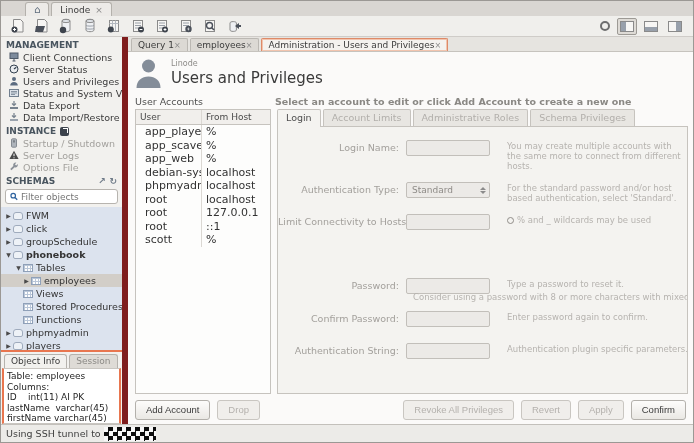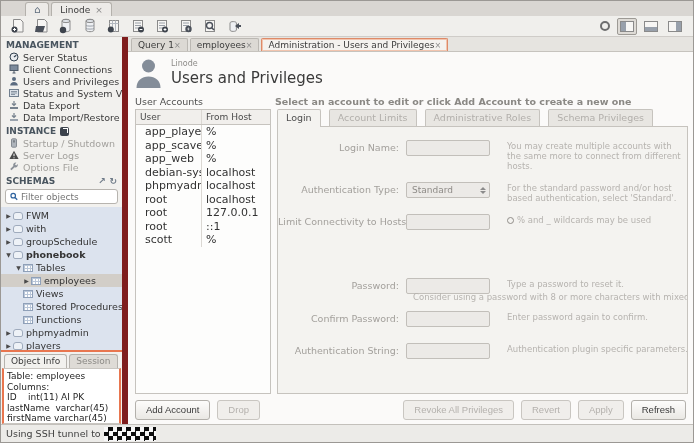--- a/index.html
+++ b/index.html
@@ -83,21 +83,21 @@
   .utable { width:136px; flex:0 0 136px; background:#fdfdfc; border:1px solid #c6c3be; display:flex; flex-direction:column; overflow:hidden; }
   .uthead { display:flex; background:#f1efec; border-bottom:1px solid #c6c3be; flex:0 0 auto; }
   .uthead .c1, .uthead .c2 { font-size:9px; color:#4a4a4a; padding:2px 4px; }
   .c1 { width:66px; flex:0 0 66px; border-right:1px solid #dbd8d3; white-space:nowrap; overflow:hidden; }
   .c2 { flex:1; white-space:nowrap; overflow:hidden; }
   .utrow { display:flex; height:13.5px; align-items:center; font-size:11px; color:#333; }
   .utrow .c1 { padding:0 4px 0 9px; height:100%; display:flex; align-items:center; }
   .utrow .c2 { padding:0 4px; }
 
   .detail { flex:1; display:flex; flex-direction:column; min-width:0; }
-  .dtabs { display:flex; gap:8px; flex:0 0 auto; position:relative; z-index:2; }
+  .dtabs { display:flex; gap:2px; flex:0 0 auto; position:relative; z-index:2; }
   .dtab { font-size:9.5px; padding:2px 8px 3px 8px; border:1px solid #c6c3be; border-bottom:none; border-radius:2px 2px 0 0; background:#e8e6e2; color:#b2afab; white-space:nowrap; }
   .dtab.active { background:#f4f3f0; color:#4f4f4f; margin-bottom:-1px; }
   .dpanel { flex:1; border:1px solid #c6c3be; background:#f4f3f0; padding-top:13px; overflow:hidden; position:relative; z-index:1; min-height:0; }
 
   .frow { display:flex; align-items:flex-start; margin-bottom:11px; }
   .flabel { width:128px; flex:0 0 128px; text-align:right; color:#a3a09c; font-size:9.5px; padding-right:7px; white-space:nowrap; overflow:hidden; margin-top:2px; }
   .finput { width:84px; flex:0 0 84px; height:16px; background:#eceae7; border:1px solid #c2bfba; border-radius:2px; }
   .fselect { width:84px; flex:0 0 84px; height:16px; background:#eceae7; border:1px solid #c2bfba; border-radius:2px; display:flex; align-items:center; justify-content:space-between; padding:0 3px 0 5px; color:#8e8b87; font-size:9px; }
   .stepper { display:flex; flex-direction:column; gap:1px; }
   .stepper i { width:0; height:0; border-left:3px solid transparent; border-right:3px solid transparent; display:block; }
@@ -218,34 +218,34 @@
 
   <div class="bodyrow">
 
     <div class="sidebar">
       <div class="sechdr">
           <span>MANAGEMENT</span>
         </div>
       <div class="sitem">
         <span class="mi">
             <svg width="10" height="10" viewBox="0 0 10 10">
+              <rect x="1" y="1" width="8" height="5.5" fill="#7d8b9c" stroke="#4e5a68"></rect>
+              <path d="M3.5 9h3M5 6.5V9" stroke="#4e5a68"></path>
+            </svg>
+          </span>
+        <span>Client Connections</span>
+      </div>
+      <div class="sitem">
+        <span class="mi">
+            <svg width="10" height="10" viewBox="0 0 10 10">
               <circle cx="5" cy="5" r="4" fill="#e9ecef" stroke="#33414f"></circle>
               <path d="M5 5L7.3 3.2" stroke="#33414f" stroke-width="1.2"></path>
             </svg>
           </span>
         <span>Server Status</span>
-      </div>
-      <div class="sitem">
-        <span class="mi">
-            <svg width="10" height="10" viewBox="0 0 10 10">
-              <rect x="1" y="1" width="8" height="5.5" fill="#7d8b9c" stroke="#4e5a68"></rect>
-              <path d="M3.5 9h3M5 6.5V9" stroke="#4e5a68"></path>
-            </svg>
-          </span>
-        <span>Client Connections</span>
       </div>
       <div class="sitem">
         <span class="mi">
             <svg width="10" height="10" viewBox="0 0 10 10">
               <circle cx="5" cy="3" r="2" fill="#5c6c80"></circle>
               <path d="M1.2 9.5c0-2.2 1.7-3.4 3.8-3.4s3.8 1.2 3.8 3.4z" fill="#5c6c80"></path>
             </svg>
           </span>
         <span>Users and Privileges</span>
       </div>
@@ -325,21 +325,21 @@
 
       <div class="tree">
         <div class="trow l0">
             <span class="arrow">▶</span>
             <span class="ticon ic-schema"></span>
             <span>FWM</span>
           </div>
         <div class="trow l0">
             <span class="arrow">▶</span>
             <span class="ticon ic-schema"></span>
-            <span>with</span>
+            <span>click</span>
           </div>
         <div class="trow l0">
             <span class="arrow">▶</span>
             <span class="ticon ic-schema"></span>
             <span>groupSchedule</span>
           </div>
         <div class="trow l0 bold">
             <span class="arrow">▼</span>
             <span class="ticon ic-schema"></span>
             <span>phonebook</span>
@@ -527,21 +527,21 @@
           </div>
         </div>
 
         <div class="btnrow">
           <button class="btn">Add Account</button>
           <button class="btn dis">Drop</button>
           <span class="spread"></span>
           <button class="btn dis">Revoke All Privileges</button>
           <button class="btn dis">Revert</button>
           <button class="btn dis">Apply</button>
-          <button class="btn">Refresh</button>
+          <button class="btn">Confirm</button>
         </div>
       </div>
     </div>
   </div>
 
   <div class="statusbar">
     <span>Using SSH tunnel to</span>
     <span class="redact"></span>
   </div>
 

